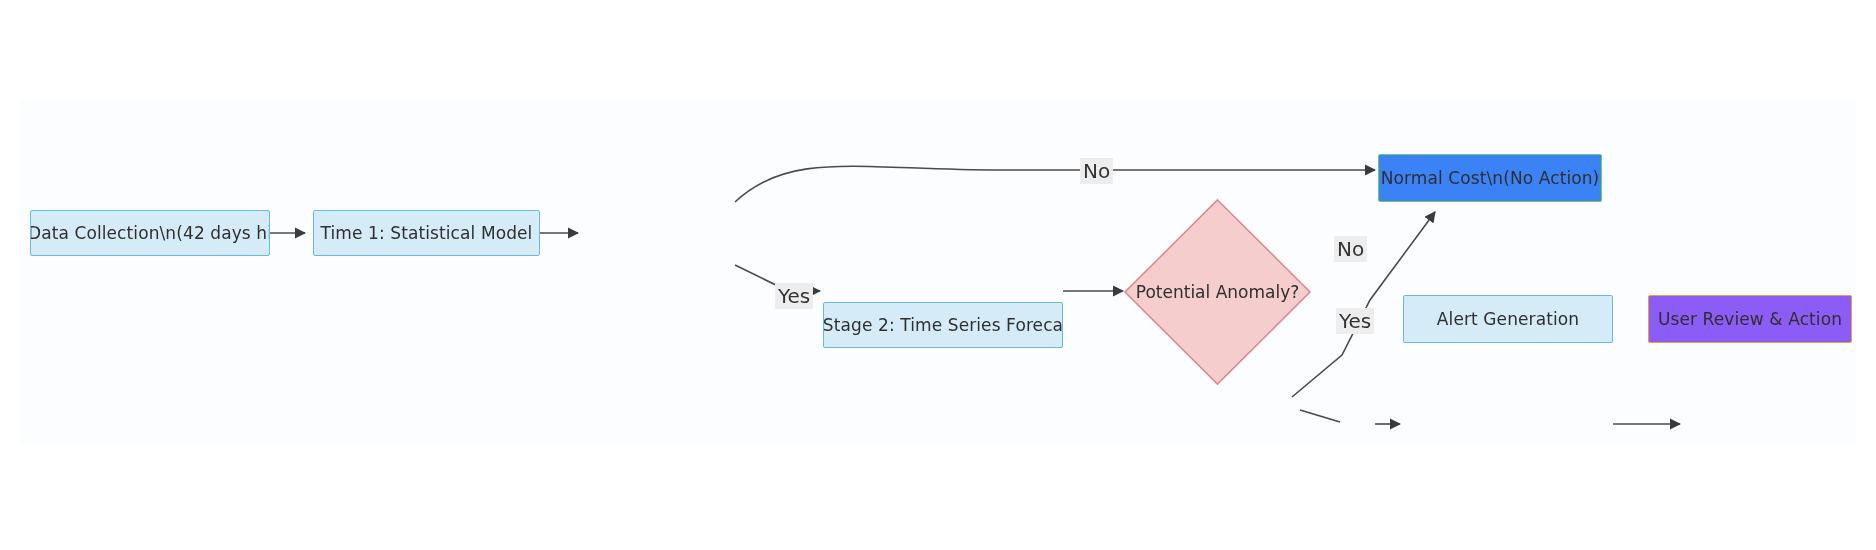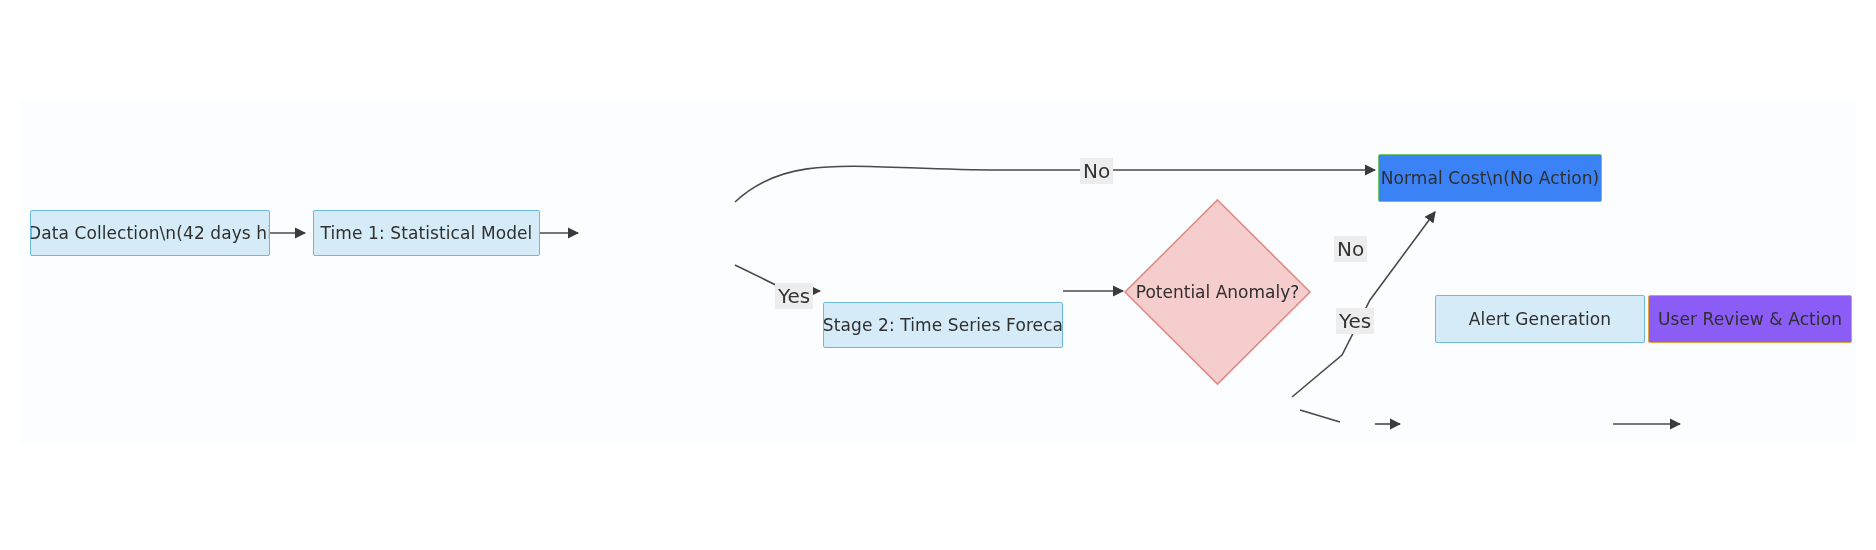--- a/index.html
+++ b/index.html
@@ -144,21 +144,21 @@
     <svg class="diamond-shape" viewBox="0 0 189 188" preserveAspectRatio="none">
       <polygon points="94.5,2 187,94 94.5,186 2,94" fill="#f6cdcd" stroke="#e08a8a" stroke-width="1.6"></polygon>
     </svg>
     <span class="node-label">Potential Anomaly?</span>
   </div>
 
   <div class="node rect-node green-node" style="left:1378px; top:154px; width:224px; height:48px;">
     <span class="node-label">Normal Cost\n(No Action)</span>
   </div>
 
-  <div class="node rect-node blue-node" style="left:1435px; top:295px; width:210px; height:48px;">
+  <div class="node rect-node blue-node" style="left:1403px; top:295px; width:210px; height:48px;">
     <span class="node-label">Alert Generation</span>
   </div>
 
   <div class="node rect-node orange-node" style="left:1648px; top:295px; width:204px; height:48px;">
     <span class="node-label">User Review &amp; Action</span>
   </div>
 
   <div class="edge-label" style="left:1080px; top:158px;">
     <span>No</span>
   </div>

